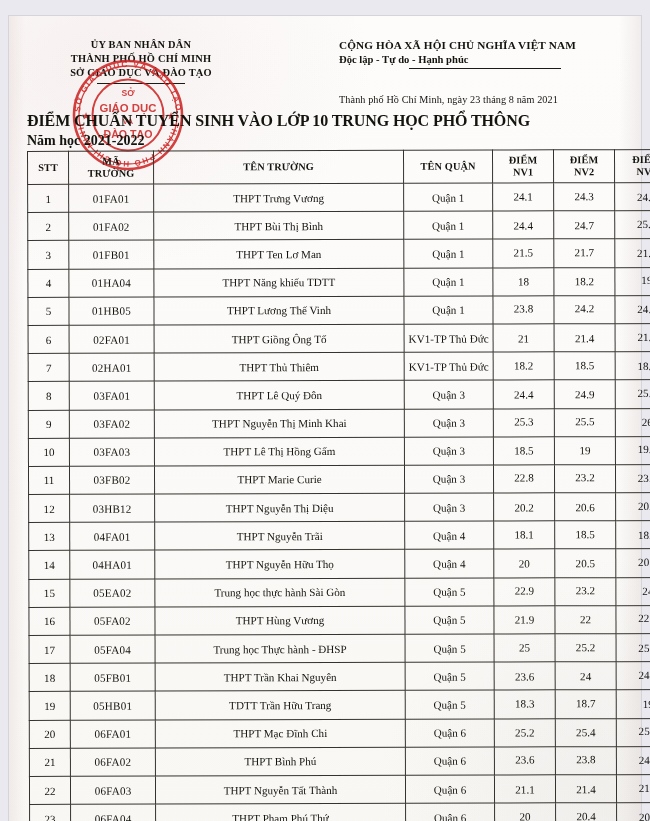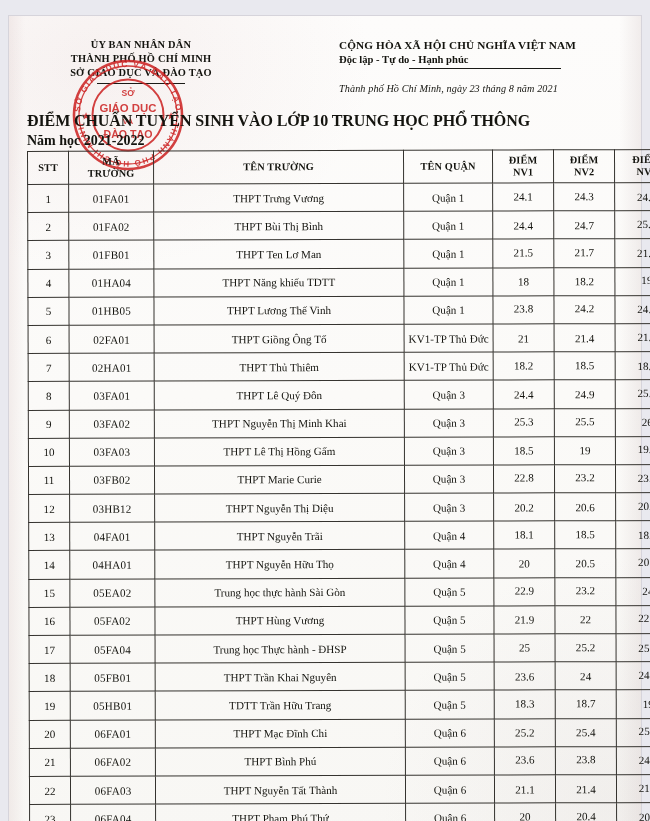--- a/index.html
+++ b/index.html
@@ -82,22 +82,21 @@
     margin-top: 1px;
   }
   .lh-right .rule {
     width: 152px;
     height: 1.4px;
     background: #1a1a16;
     margin: 1px auto 0 auto;
   }
   .lh-right .dateline {
     font-size: 10.2px;
-    font-style: italic;
-    margin-top: 14px;
+    margin-top: 25px;
     letter-spacing: .1px;
   }
 
   
   #seal {
     position: absolute;
     left: 56px;
     top: 36px;
     width: 126px;
     height: 126px;

